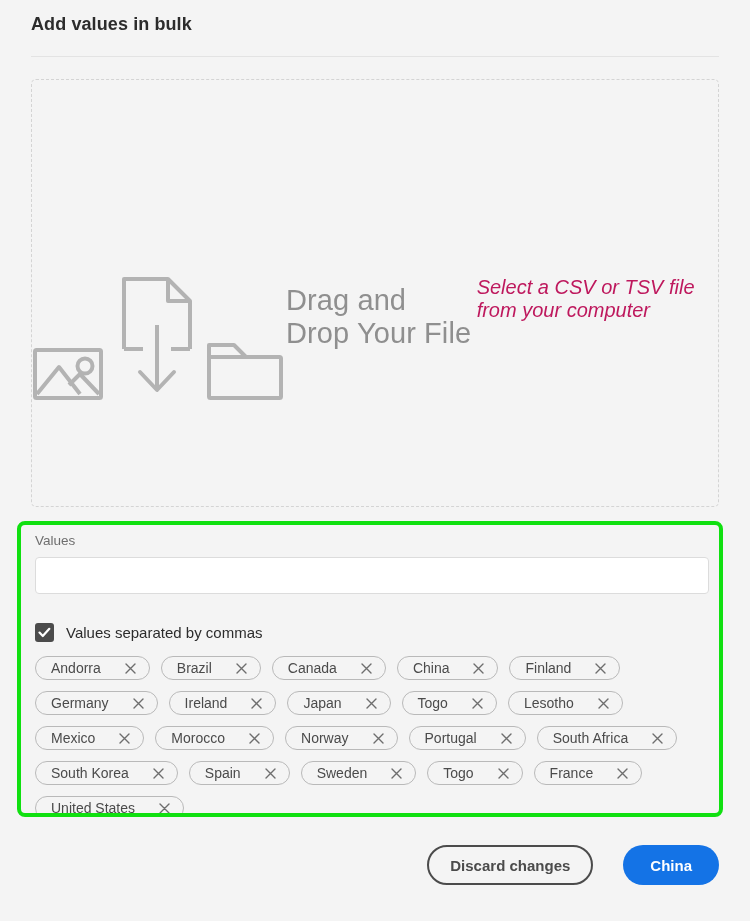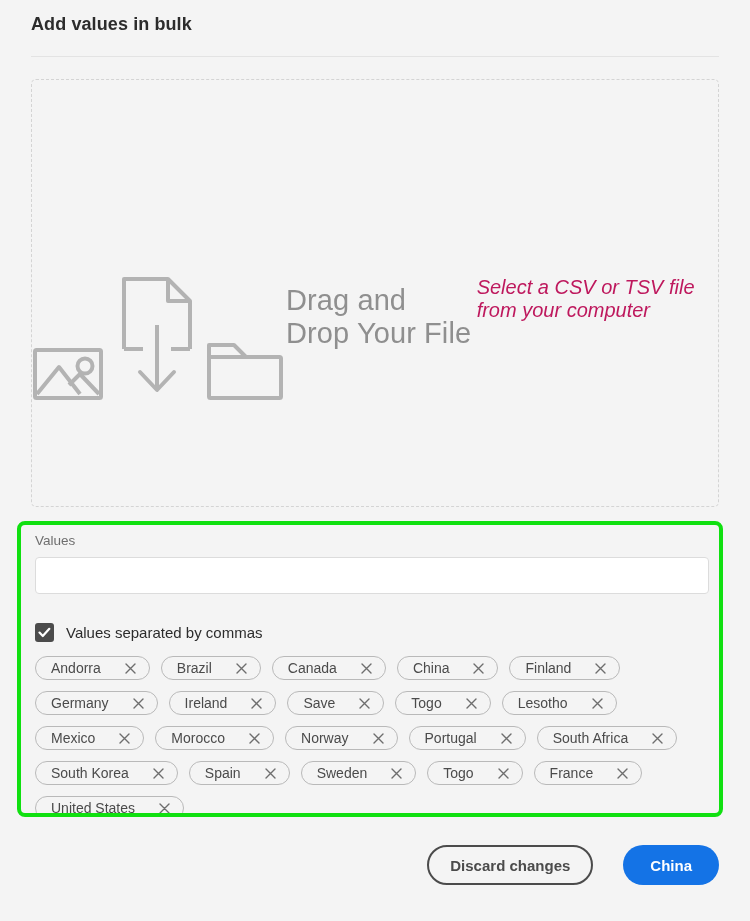--- a/index.html
+++ b/index.html
@@ -318,21 +318,21 @@
               <path d="M1 1 L10 10 M10 1 L1 10" stroke="#6e6e6e" stroke-width="1.4" stroke-linecap="round"></path>
             </svg>
           </div>
           <div class="tag">
             <span class="tag-label">Ireland</span>
             <svg class="tag-remove" viewBox="0 0 11 11">
               <path d="M1 1 L10 10 M10 1 L1 10" stroke="#6e6e6e" stroke-width="1.4" stroke-linecap="round"></path>
             </svg>
           </div>
           <div class="tag">
-            <span class="tag-label">Save</span>
+            <span class="tag-label">Japan</span>
             <svg class="tag-remove" viewBox="0 0 11 11">
               <path d="M1 1 L10 10 M10 1 L1 10" stroke="#6e6e6e" stroke-width="1.4" stroke-linecap="round"></path>
             </svg>
           </div>
           <div class="tag">
             <span class="tag-label">Togo</span>
             <svg class="tag-remove" viewBox="0 0 11 11">
               <path d="M1 1 L10 10 M10 1 L1 10" stroke="#6e6e6e" stroke-width="1.4" stroke-linecap="round"></path>
             </svg>
           </div>

